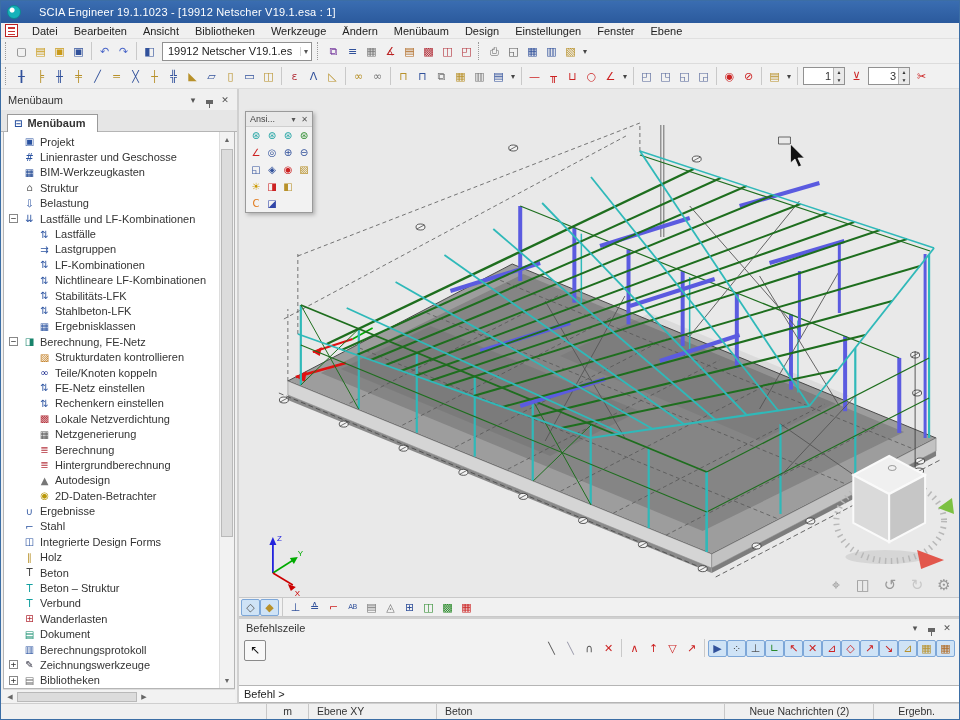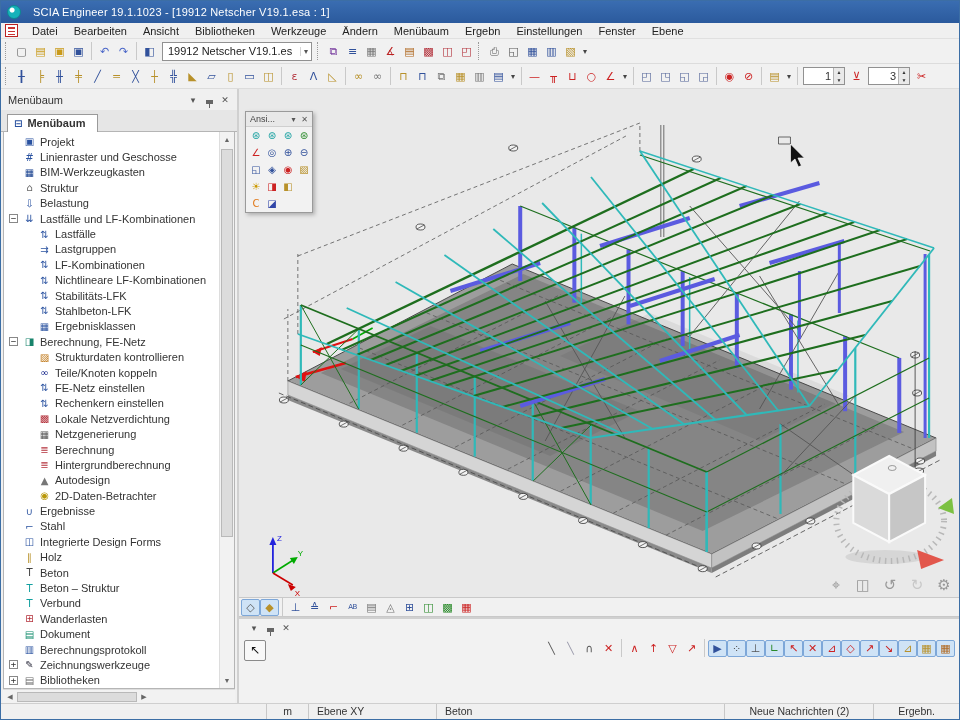--- a/index.html
+++ b/index.html
@@ -1,21 +1,21 @@
 <!DOCTYPE html>
 <html><head>
 <meta charset="utf-8">
 <style>
   *{margin:0;padding:0;box-sizing:border-box;}
   html,body{width:960px;height:720px;overflow:hidden;}
   body{font-family:"Liberation Sans",sans-serif;font-size:11px;color:#333;background:#f0f0f0;cursor:default;}
   .app{width:960px;height:720px;display:flex;flex-direction:column;border:1px solid #3c6ea5;}
 
   
-  .titlebar{height:22px;background:linear-gradient(#3a6db1,#2b5a9d);color:#fff;display:flex;align-items:center;padding:0 6px;gap:12px;flex:0 0 auto;}
+  .titlebar{height:22px;background:linear-gradient(#3a6db1,#2b5a9d);color:#fff;display:flex;align-items:center;padding:0 6px;gap:18px;flex:0 0 auto;}
   .titlebar .logo{width:14px;height:14px;border-radius:50%;background:radial-gradient(circle at 34% 34%, #ffffff 0 2px, #16b2ba 3px 8px);border:1px solid #0d8a92;}
   .titlebar .ttext{font-size:11px;letter-spacing:.2px;white-space:nowrap;}
 
   
   .menubar{height:16px;background:#f0f0f0;display:flex;align-items:center;gap:0;padding-left:2px;border-bottom:1px solid #e0e0e0;flex:0 0 auto;}
   .mini-doc{width:13px;height:13px;background:#fff;border:1px solid #b22;margin:0 6px 0 2px;position:relative;}
   .mini-doc::before{content:"";position:absolute;left:2px;top:2px;right:2px;height:2px;background:#c33;}
   .mini-doc::after{content:"";position:absolute;left:2px;top:6px;right:2px;height:1px;background:#c33;box-shadow:0 3px 0 #c33;}
   .mitem{padding:1px 8px;font-size:11px;color:#222;}
 
@@ -109,21 +109,21 @@
   <div class="menubar">
     <span class="mini-doc"></span>
     <span id="menu-items" style="display:flex;">
         <span class="mitem">Datei</span>
         <span class="mitem">Bearbeiten</span>
         <span class="mitem">Ansicht</span>
         <span class="mitem">Bibliotheken</span>
         <span class="mitem">Werkzeuge</span>
         <span class="mitem">Ändern</span>
         <span class="mitem">Menübaum</span>
-        <span class="mitem">Ergebn</span>
+        <span class="mitem">Design</span>
         <span class="mitem">Einstellungen</span>
         <span class="mitem">Fenster</span>
         <span class="mitem">Ebene</span>
       </span>
   </div>
 
   <div class="tbrow" id="tb-standard">
       <span class="grip"></span>
       <span class="ic" style="color: rgb(102, 102, 102);">▢</span>
       <span class="ic" style="color: rgb(201, 154, 26);">▤</span>
@@ -662,20 +662,21 @@
           <span class="ic" style="color: rgb(119, 119, 119);">▤</span>
           <span class="ic" style="color: rgb(119, 119, 119);">◬</span>
           <span class="ic" style="color: rgb(49, 81, 155);">⊞</span>
           <span class="ic" style="color: rgb(42, 138, 42);">◫</span>
           <span class="ic" style="color: rgb(42, 138, 42);">▩</span>
           <span class="ic" style="color: rgb(204, 34, 34);">▦</span>
         </div>
 
       <div class="cmdpanel">
         <div class="cmdhead">
+          <span class="ptitle">Befehlszeile</span>
           <span class="phbtn">▾</span>
           <span class="pin"><i></i></span>
           <span class="phbtn">✕</span>
         </div>
         <div class="cmdbody">
           <div class="cursorbtn">↖</div>
           <div class="cmdicons" id="cmd-icons">
               <span class="ic" style="color: rgb(85, 85, 85);">╲</span>
               <span class="ic" style="color: rgb(153, 153, 170);">╲</span>
               <span class="ic" style="color: rgb(85, 85, 85);">∩</span>
@@ -694,20 +695,21 @@
               <span class="ic pressed" style="color: rgb(204, 34, 34);">✕</span>
               <span class="ic pressed" style="color: rgb(204, 34, 34);">⊿</span>
               <span class="ic pressed" style="color: rgb(204, 34, 34);">◇</span>
               <span class="ic pressed" style="color: rgb(204, 34, 34);">↗</span>
               <span class="ic pressed" style="color: rgb(204, 34, 34);">↘</span>
               <span class="ic pressed" style="color: rgb(184, 145, 42);">⊿</span>
               <span class="ic pressed" style="color: rgb(184, 145, 42);">▦</span>
               <span class="ic pressed" style="color: rgb(176, 104, 32);">▦</span>
             </div>
         </div>
+        <div class="cmdinput">Befehl &gt;</div>
       </div>
     </div>
   </div>
 
   <div class="statusbar">
     <div class="sb-seg"></div>
     <div class="sb-seg">m</div>
     <div class="sb-seg">Ebene XY</div>
     <div class="sb-seg">Beton</div>
     <div class="sb-fill"></div>

